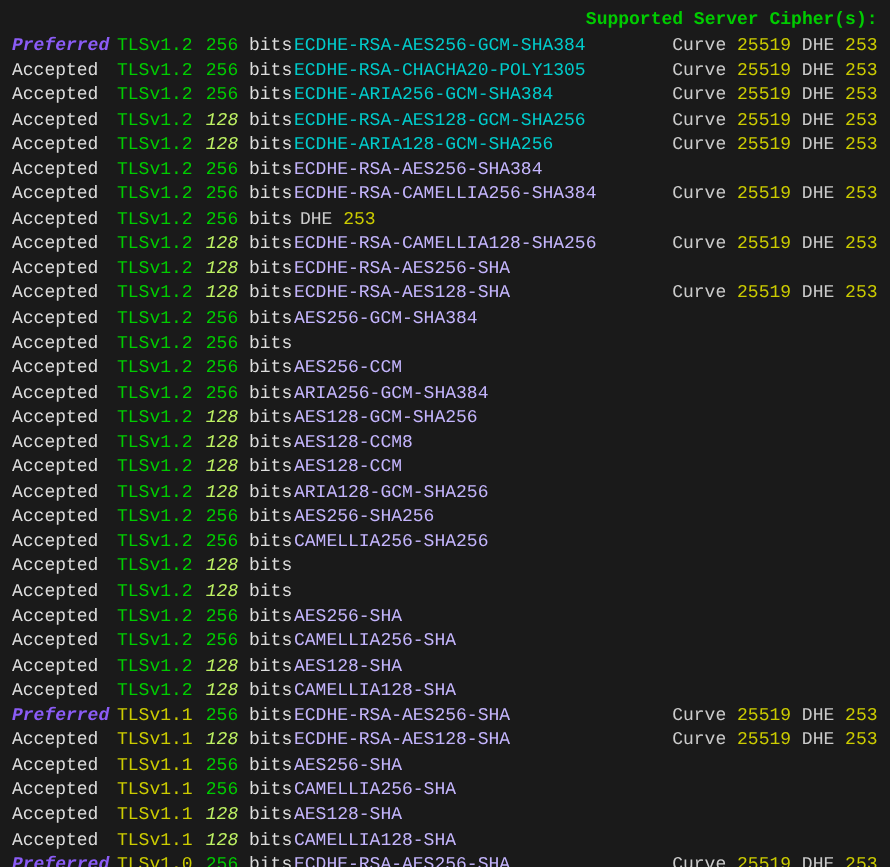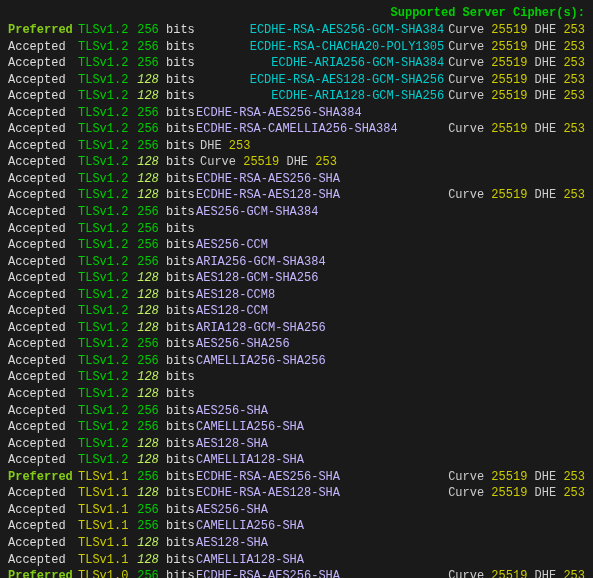--- a/index.html
+++ b/index.html
@@ -44,27 +44,27 @@
     }
     .col-cipher {
       flex: 1;
     }
     .col-extra {
       color: #cccccc;
       margin-left: 4px;
       white-space: nowrap;
     }
     .white { color: #dddddd; }
-    .preferred { color: #84cc16; font-weight: bold; }
+    .preferred { color: #8b5cf6; font-weight: bold; font-style: italic; }
     .accepted { color: #dddddd; }
     .version-green { color: #00cc00; }
     .version-yellow { color: #cccc00; }
     .bits-green { color: #00cc00; }
     .bits-yellow { color: #bef264; font-style: italic; }
-    .cipher-cyan { color: #00cccc; text-align: right; }
+    .cipher-cyan { color: #00cccc; }
     .cipher-white { color: #c4b5fd; }
     .num-yellow { color: #cccc00; }
   </style>
 </head>
 <body>
 
 <div>
   <div class="header">Supported Server Cipher(s):</div>
   <div id="rows-container">
       <div class="row">
@@ -127,20 +127,21 @@
         <span class="col-version version-green">TLSv1.2</span>
         <span class="col-bits bits-green">256</span>
         <span class="col-unit white">bits</span>
         <span class="col-extra">DHE <span class="num-yellow">253</span></span>
       </div>
       <div class="row">
         <span class="col-status accepted">Accepted</span>
         <span class="col-version version-green">TLSv1.2</span>
         <span class="col-bits bits-yellow">128</span>
         <span class="col-unit white">bits</span>
+        <span class="col-cipher cipher-white">ECDHE-RSA-CAMELLIA128-SHA256</span>
         <span class="col-extra">Curve <span class="num-yellow">25519</span> DHE <span class="num-yellow">253</span></span>
       </div>
       <div class="row">
         <span class="col-status accepted">Accepted</span>
         <span class="col-version version-green">TLSv1.2</span>
         <span class="col-bits bits-yellow">128</span>
         <span class="col-unit white">bits</span>
         <span class="col-cipher cipher-white">ECDHE-RSA-AES256-SHA</span>
       </div>
       <div class="row">

